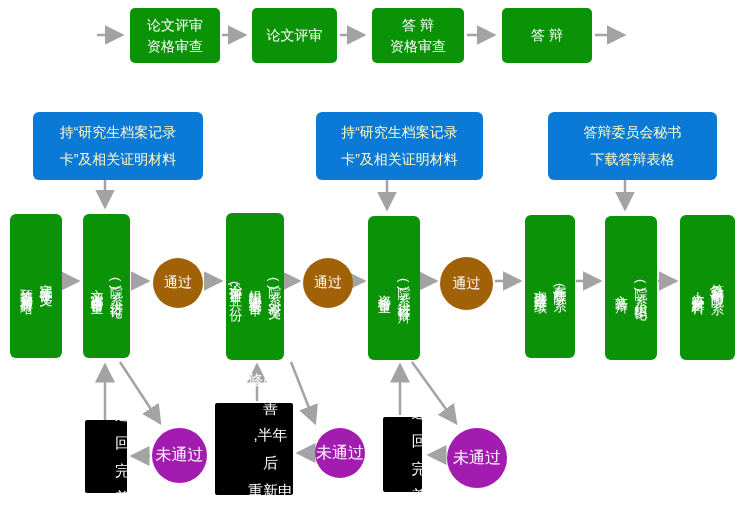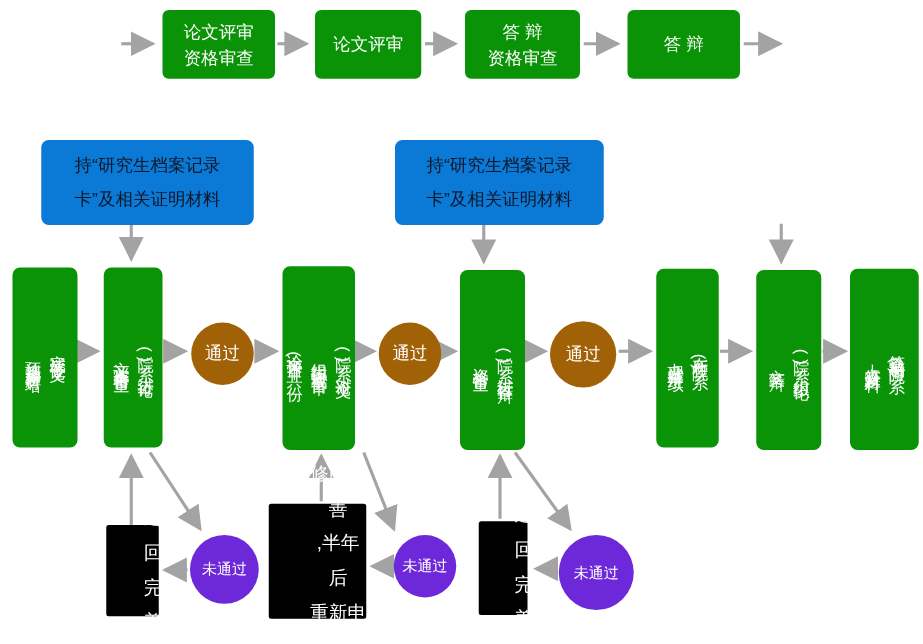--- a/index.html
+++ b/index.html
@@ -11,21 +11,21 @@
   .abs { position:absolute; }
   
   .gbox {
     background:#0a9306; color:#fff; border-radius:5px;
     display:flex; align-items:center; justify-content:center;
     text-align:center; font-size:14px; line-height:1.45;
     white-space:pre-line;
   }
   
   .bbox {
-    background:#0b79d6; color:#0f172a; border-radius:6px;
+    background:#0b79d6; color:#fef9c3; border-radius:6px;
     display:flex; align-items:center; justify-content:center;
     text-align:center; font-size:14px; line-height:1.9;
     white-space:pre-line;
   }
   
   .vbox {
     background:#0a9306; color:#fff; border-radius:6px;
     display:flex; align-items:center; justify-content:center;
   }
   .vbox > span {
@@ -33,21 +33,21 @@
     font-size:13px; letter-spacing:2px; line-height:1.5;
     text-align:center; color:#fff;
   }
   
   .circle {
     border-radius:50%; color:#fff;
     display:flex; align-items:center; justify-content:center;
     text-align:center;
   }
   .circle.pass { background:#a16207; font-size:14px; }
-  .circle.fail { background:#6d28d9; font-size:12px; }
+  .circle.fail { background:#a21caf; font-size:16px; }
   
   .obox {
     background:#000000; color:#fff; border-radius:2px;
     display:flex; align-items:center; justify-content:center;
     text-align:center; font-size:15px; line-height:1.85;
     white-space:pre-line;
     padding-left:33px;
   }
   svg.arrows { position:absolute; left:0; top:0; width:738px; height:515px; pointer-events:none; }
   svg.arrows line { stroke:#a3a3a3; stroke-width:2.5; }
@@ -99,20 +99,22 @@
 资格审查</div>
   <div class="abs gbox" style="left:252px; top:8px; width:85px; height:55px;">论文评审</div>
   <div class="abs gbox" style="left:372px; top:8px; width:92px; height:55px;">答 辩
 资格审查</div>
   <div class="abs gbox" style="left:502px; top:8px; width:90px; height:55px;">答 辩</div>
 
   <div class="abs bbox" style="left:33px; top:112px; width:170px; height:68px;">持“研究生档案记录
 卡”及相关证明材料</div>
   <div class="abs bbox" style="left:316px; top:112px; width:167px; height:68px;">持“研究生档案记录
 卡”及相关证明材料</div>
+  <div class="abs bbox" style="left:548px; top:112px; width:169px; height:68px;">答辩委员会秘书
+下载答辩表格</div>
 
   <div class="abs vbox" style="left:10px; top:214px; width:52px; height:144px;">
     <span>完成学位论文、
 预答辩和所有培</span>
   </div>
   <div class="abs vbox" style="left:83px; top:214px; width:47px; height:144px;">
     <span>院(系)进行论
 文评审资格审查</span>
   </div>
   <div class="abs vbox" style="left:226px; top:213px; width:58px; height:147px;">

